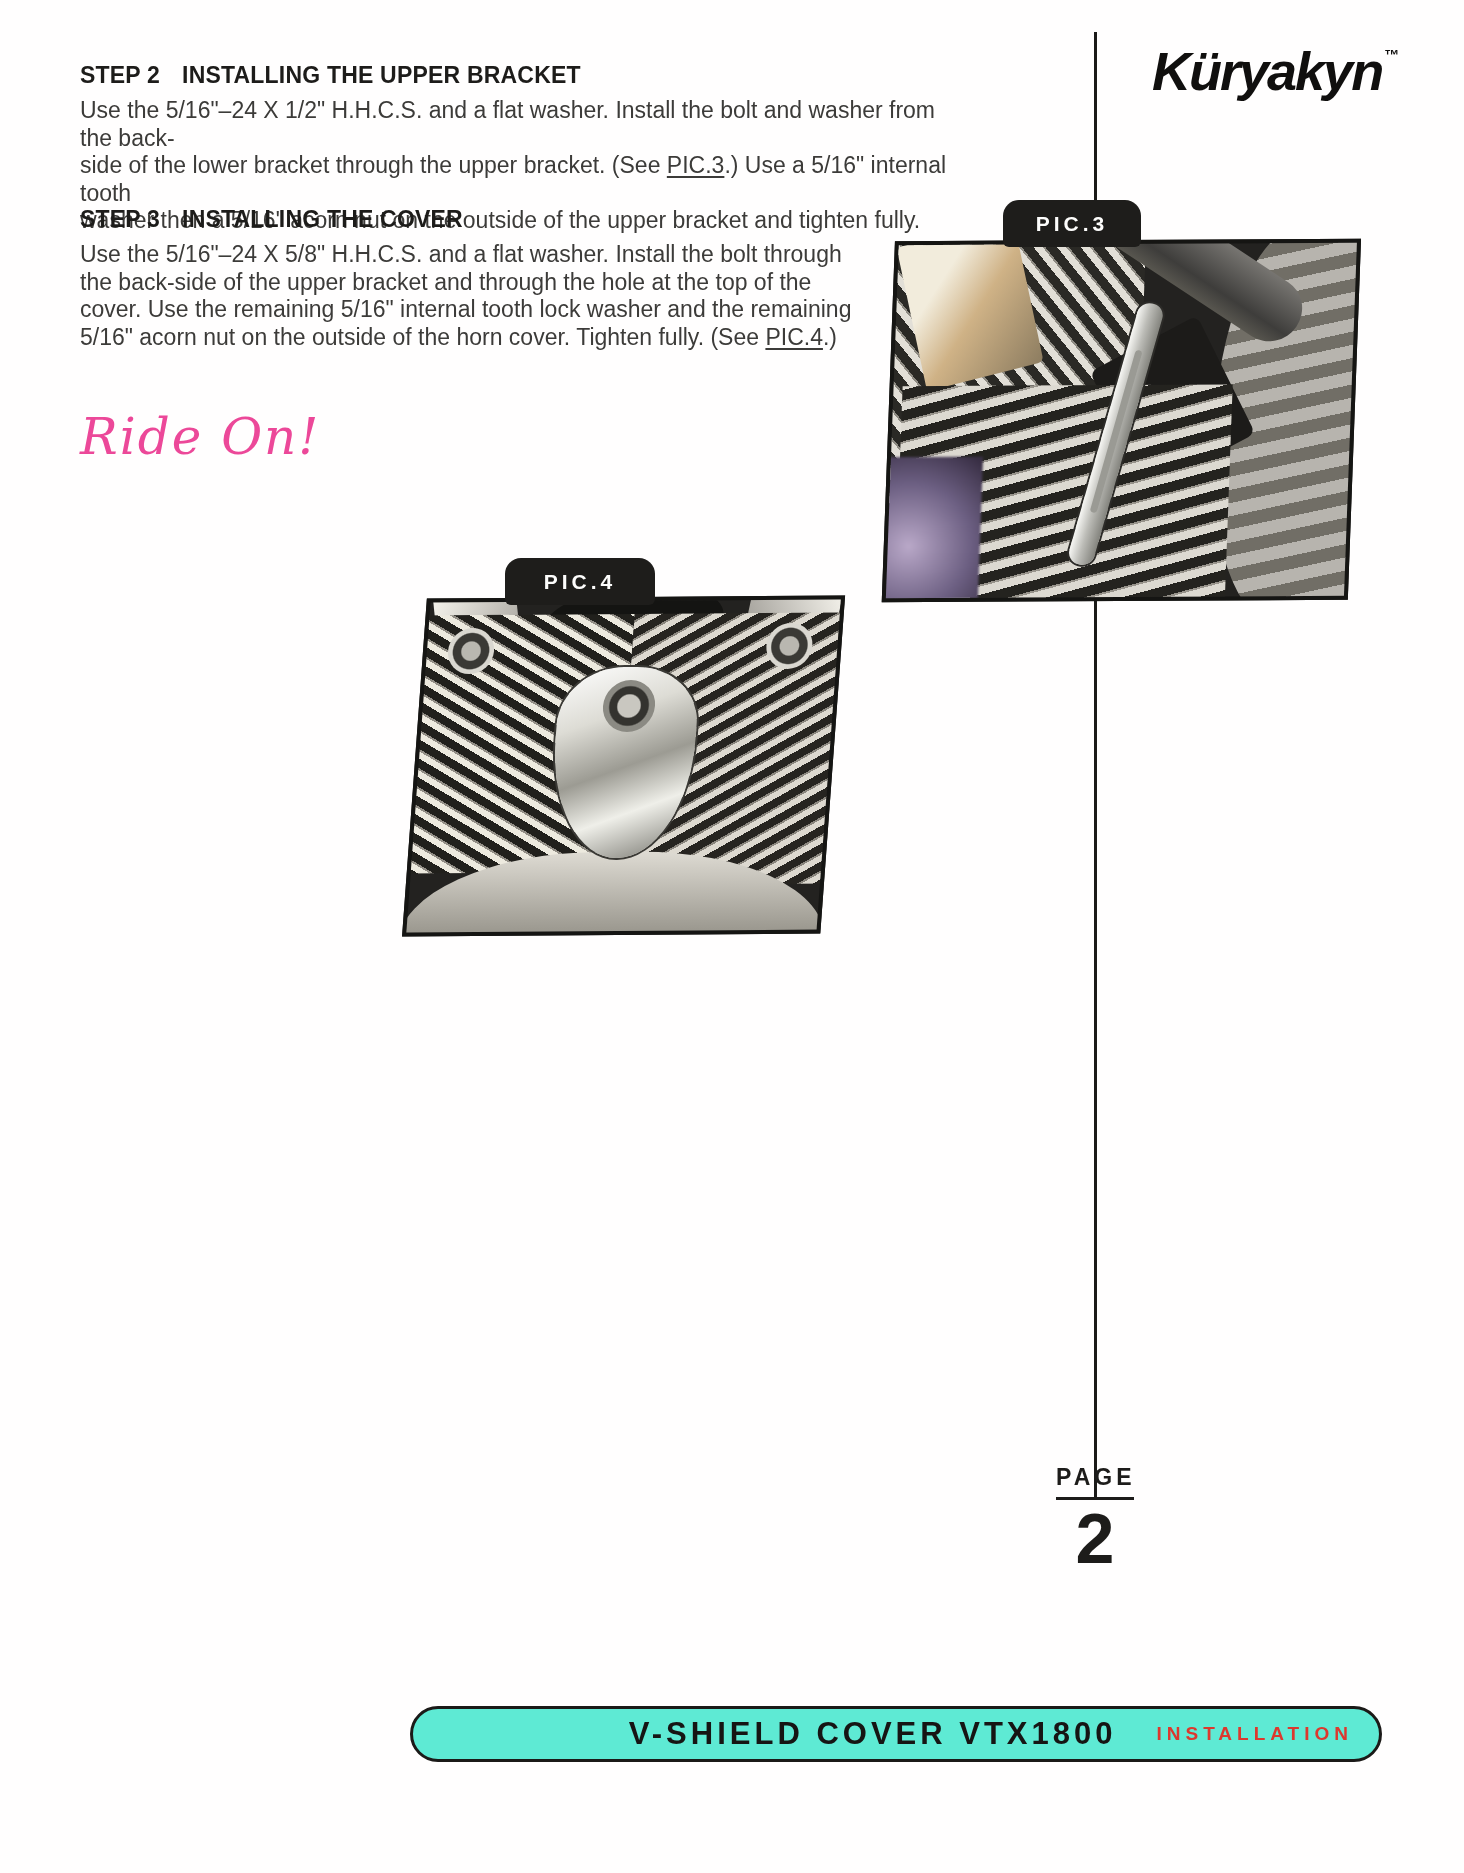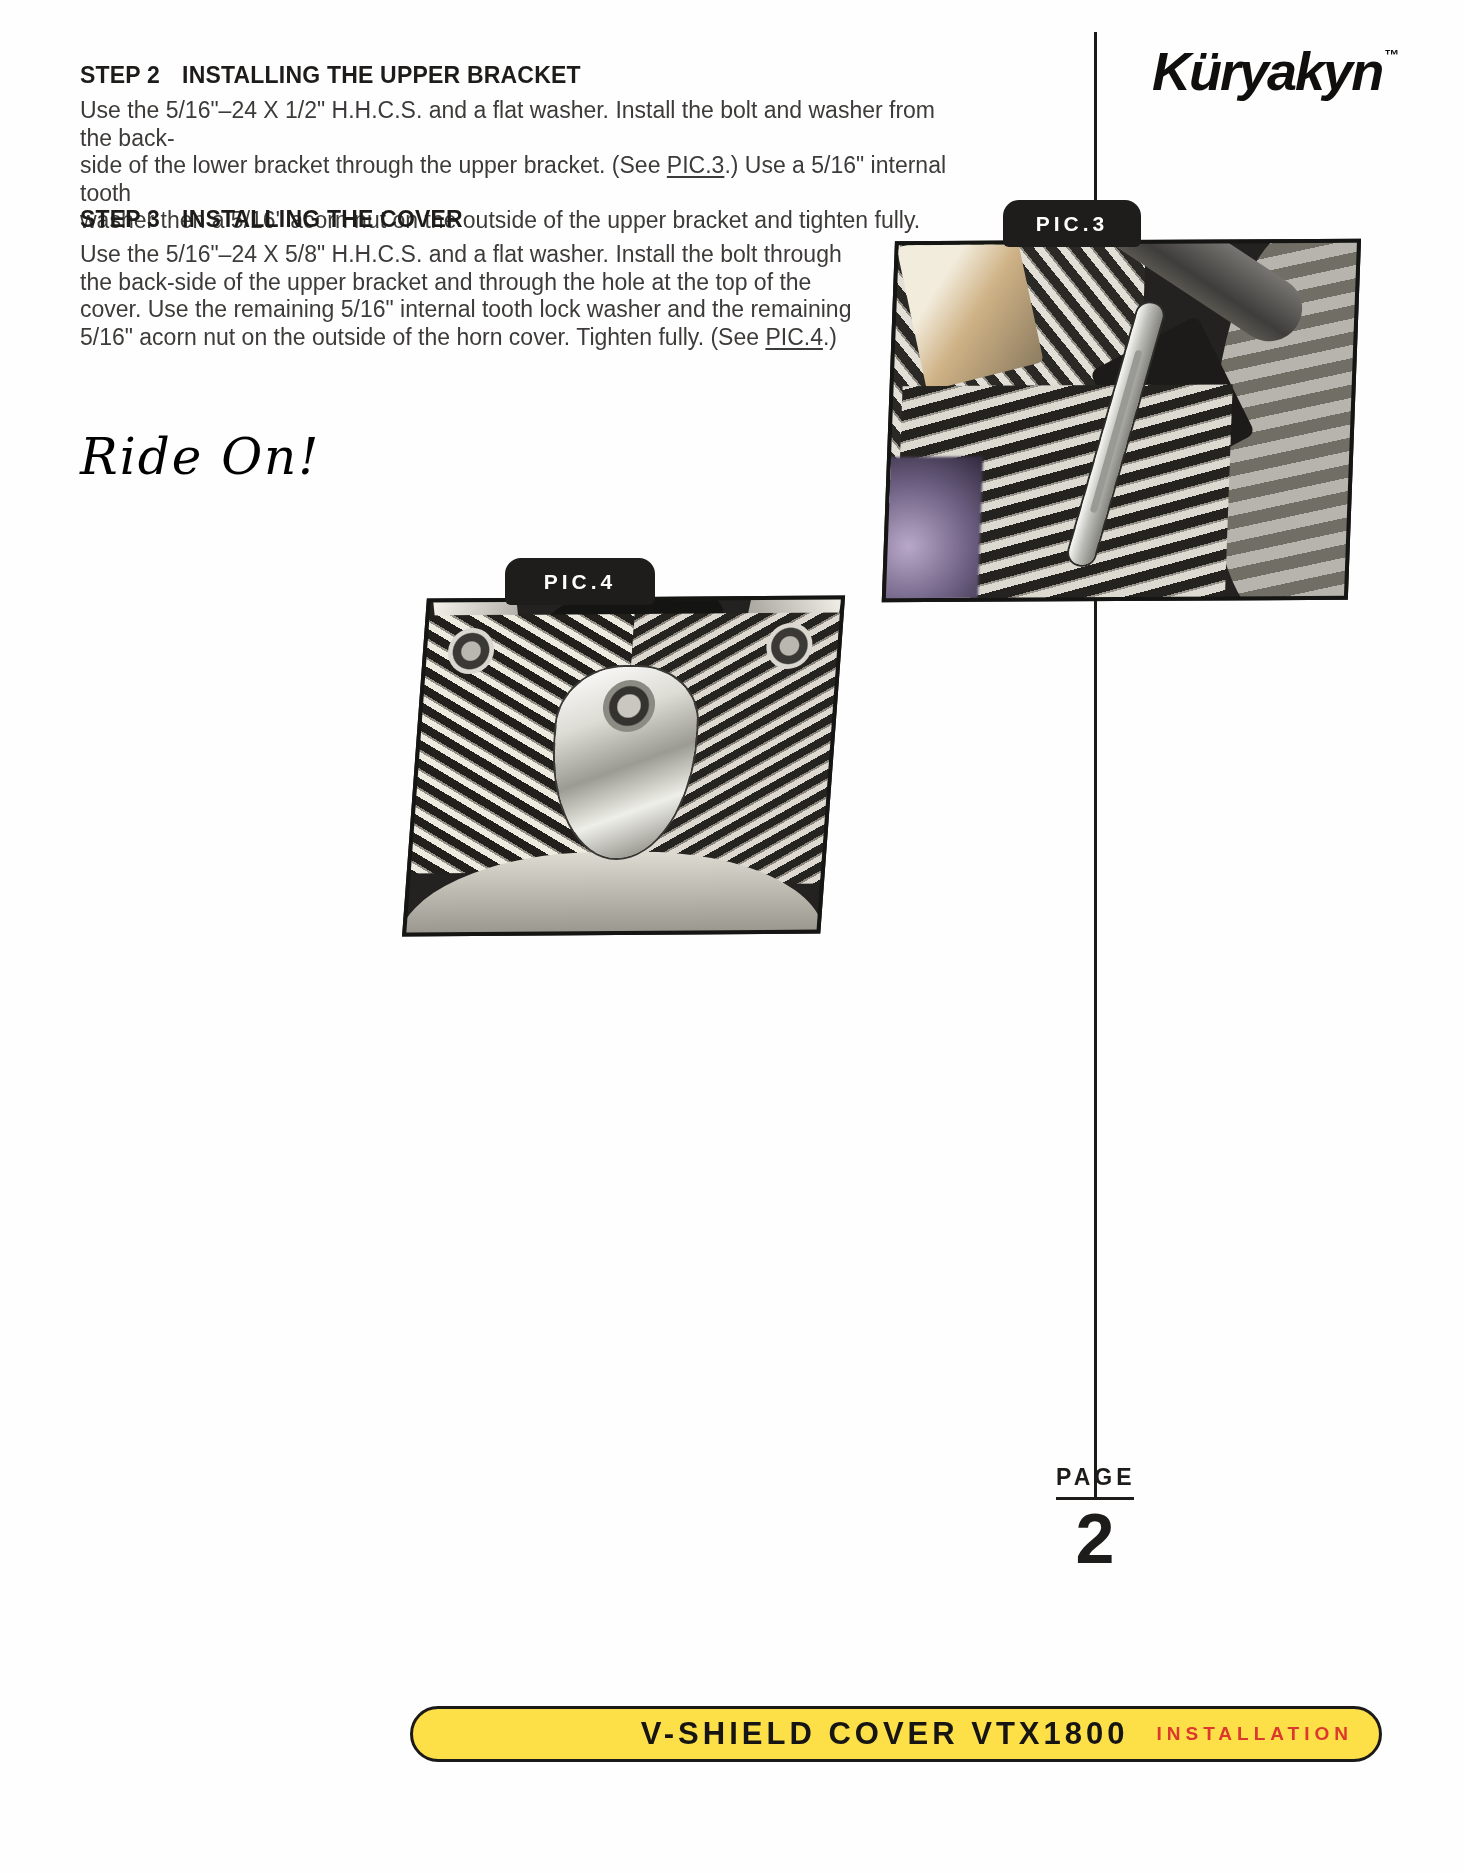--- a/index.html
+++ b/index.html
@@ -23,23 +23,23 @@
   .step{position:absolute; left:80px; width:890px;}
   .step-h{margin:0 0 8px 0; font-size:23px; font-weight:bold; color:#1d1c1a; letter-spacing:.2px;}
   .step-h .sep{display:inline-block; width:22px;}
   .step-p{margin:0; font-size:23px; line-height:27.6px; color:#3c3b39;}
   .u-link{text-decoration:underline; text-underline-offset:3px;}
   #step2{top:62px;}
   #step3{top:206px;}
 
   
   .ride-on{
-    position:absolute; left:80px; top:428px;
+    position:absolute; left:80px; top:408px;
     font-family:"DejaVu Serif", serif; font-style:italic;
-    font-size:50px; color:#000000; letter-spacing:2px;
+    font-size:50px; color:#ec4899; letter-spacing:2px;
   }
 
   
   .pic-label{
     position:absolute; z-index:6; background:#1e1d1b; color:#fdfdfc;
     font-weight:bold; font-size:21px; letter-spacing:4px;
     display:flex; align-items:center; justify-content:center;
     border-radius:16px 16px 6px 6px;
   }
   #pic3-label{left:1003px; top:200px; width:138px; height:47px;}
@@ -114,23 +114,23 @@
   .page-num{position:absolute; left:1056px; top:1464px; width:78px; text-align:center;}
   .page-num .word{
     display:block; font-size:23px; font-weight:bold; letter-spacing:4px; color:#1d1c1a;
     border-bottom:3px solid #1d1c1a; padding-bottom:6px;
   }
   .page-num .num{display:block; font-size:70px; font-weight:bold; color:#1d1c1a; line-height:1; margin-top:4px;}
 
   
   .footer-pill{
     position:absolute; left:410px; top:1706px; width:972px; height:56px;
-    border:3px solid #1b1a18; border-radius:32px; background:#fde047;
+    border:3px solid #1b1a18; border-radius:32px; background:#5eead4;
     display:flex; align-items:center; justify-content:flex-end;
-    gap:28px; padding-right:26px; box-sizing:border-box; white-space:nowrap;
+    gap:40px; padding-right:26px; box-sizing:border-box; white-space:nowrap;
   }
   .footer-pill .product{font-size:31px; font-weight:bold; letter-spacing:4px; color:#161514;}
   .footer-pill .section{font-size:19px; font-weight:bold; letter-spacing:5px; color:#dc382e;}
 </style>
 </head>
 <body>
 
 <div class="page">
 
   <div class="vline"></div>

